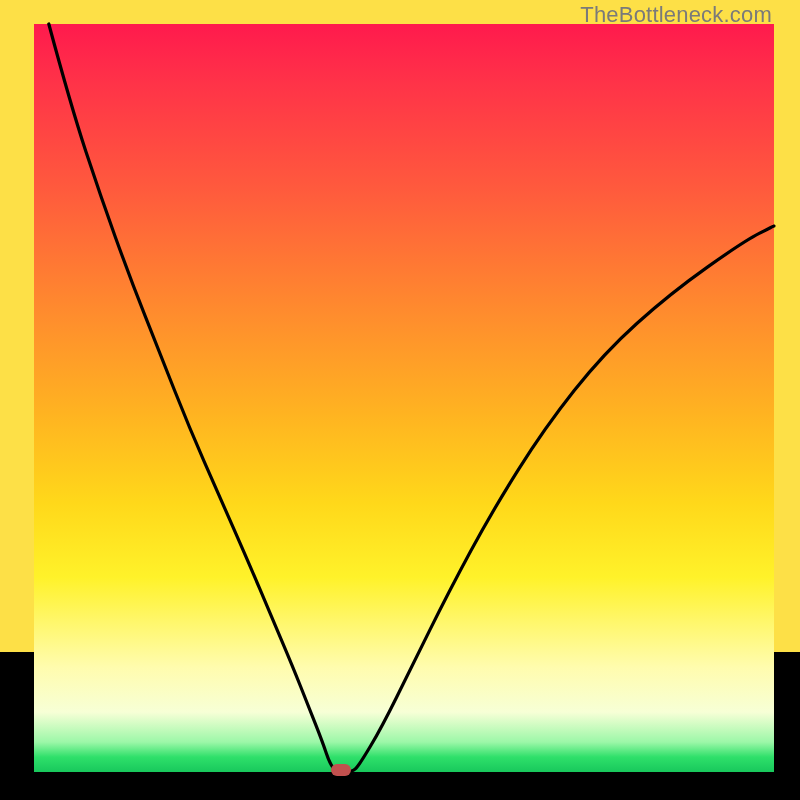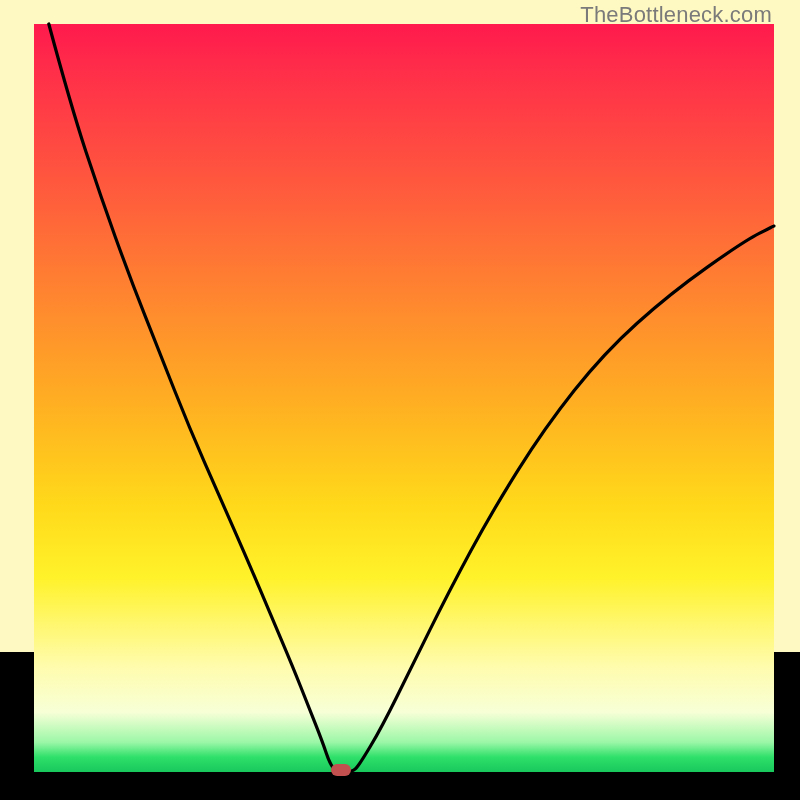--- a/index.html
+++ b/index.html
@@ -10,21 +10,21 @@
     background: #000;
     overflow: hidden;
     font-family: Arial, Helvetica, sans-serif;
   }
   .frame {
     position: absolute;
     left: 0;
     top: 0;
     width: 800px;
     height: 652px;
-    background: #fef9c3;
+    background: #fde047;
   }
   .plot {
     position: absolute;
     left: 34px;
     top: 24px;
     width: 740px;
     height: 748px;
     
     background: linear-gradient(
       to bottom,

